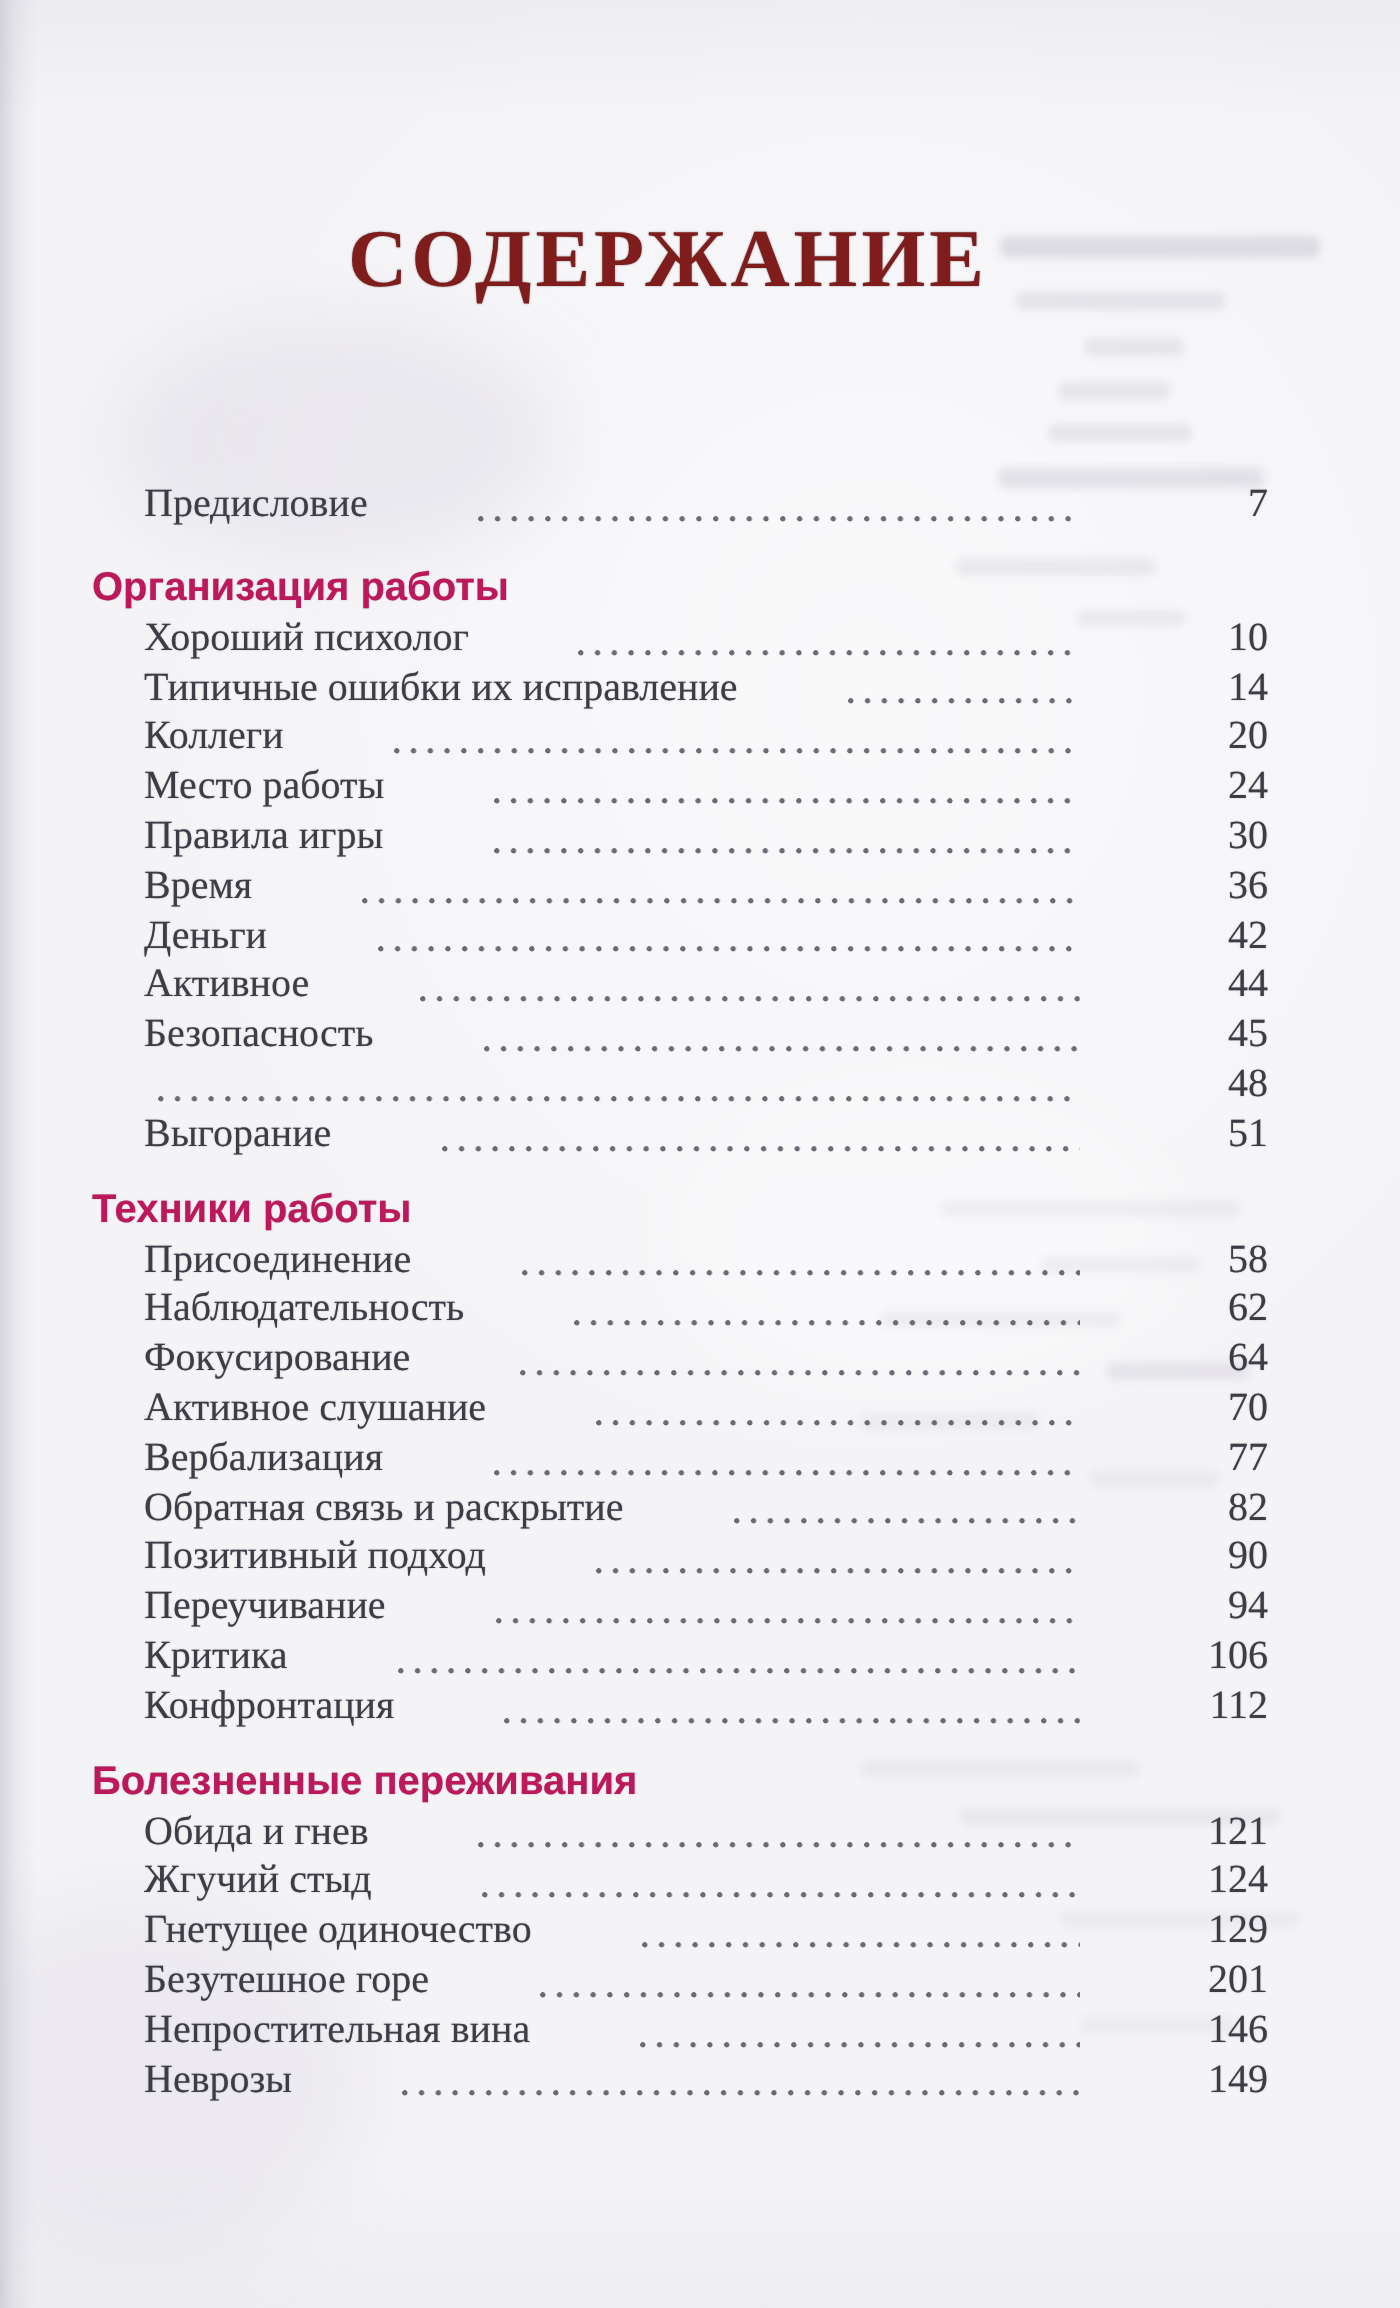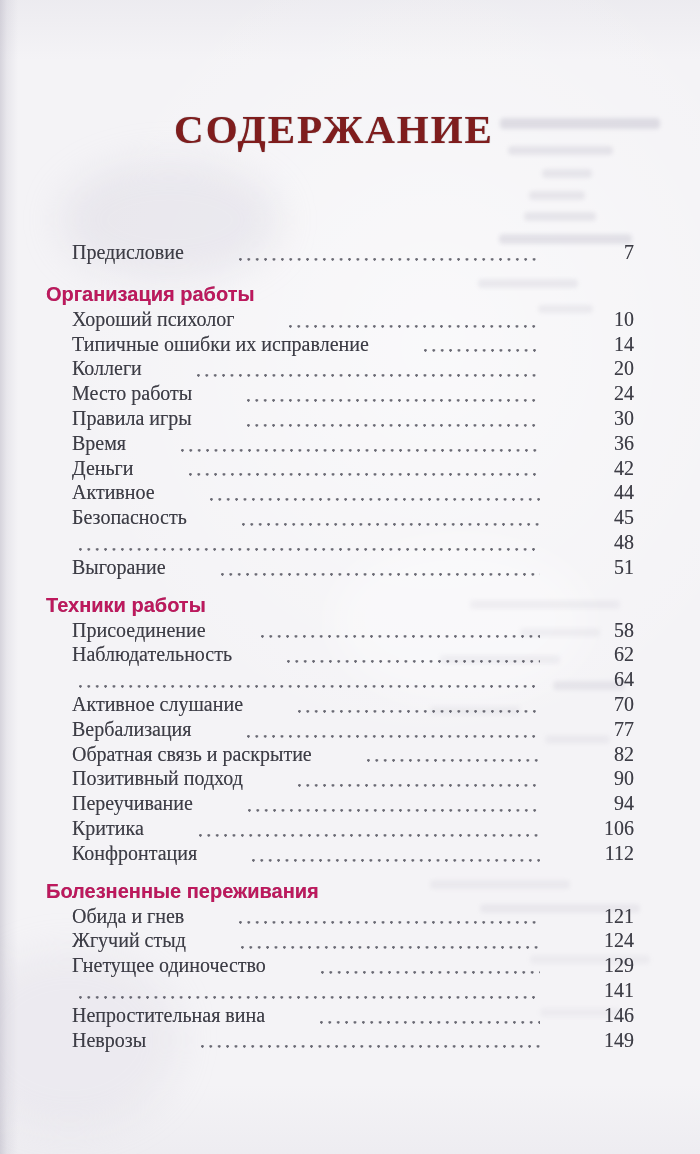--- a/index.html
+++ b/index.html
@@ -186,20 +186,21 @@
     <span class="pagenum">58</span>
   </div>
 
   <div class="toc-row">
     <span class="entry-title">Наблюдательность</span>
     <span class="leader"></span>
     <span class="pagenum">62</span>
   </div>
 
   <div class="toc-row">
+    <span class="entry-title">Фокусирование</span>
     <span class="leader"></span>
     <span class="pagenum">64</span>
   </div>
 
   <div class="toc-row">
     <span class="entry-title">Активное слушание</span>
     <span class="leader"></span>
     <span class="pagenum">70</span>
   </div>
 
@@ -258,22 +259,23 @@
   </div>
 
   <div class="toc-row">
     <span class="entry-title">Гнетущее одиночество</span>
     <span class="leader"></span>
     <span class="pagenum">129</span>
   </div>
 
 
   <div class="toc-row">
-    <span class="leader"></span>
-    <span class="pagenum">141</span>
+    <span class="entry-title">Безутешное горе</span>
+    <span class="leader"></span>
+    <span class="pagenum">201</span>
   </div>
 
   <div class="toc-row">
     <span class="entry-title">Непростительная вина</span>
     <span class="leader"></span>
     <span class="pagenum">146</span>
   </div>
 
   <div class="toc-row">
     <span class="entry-title">Неврозы</span>

